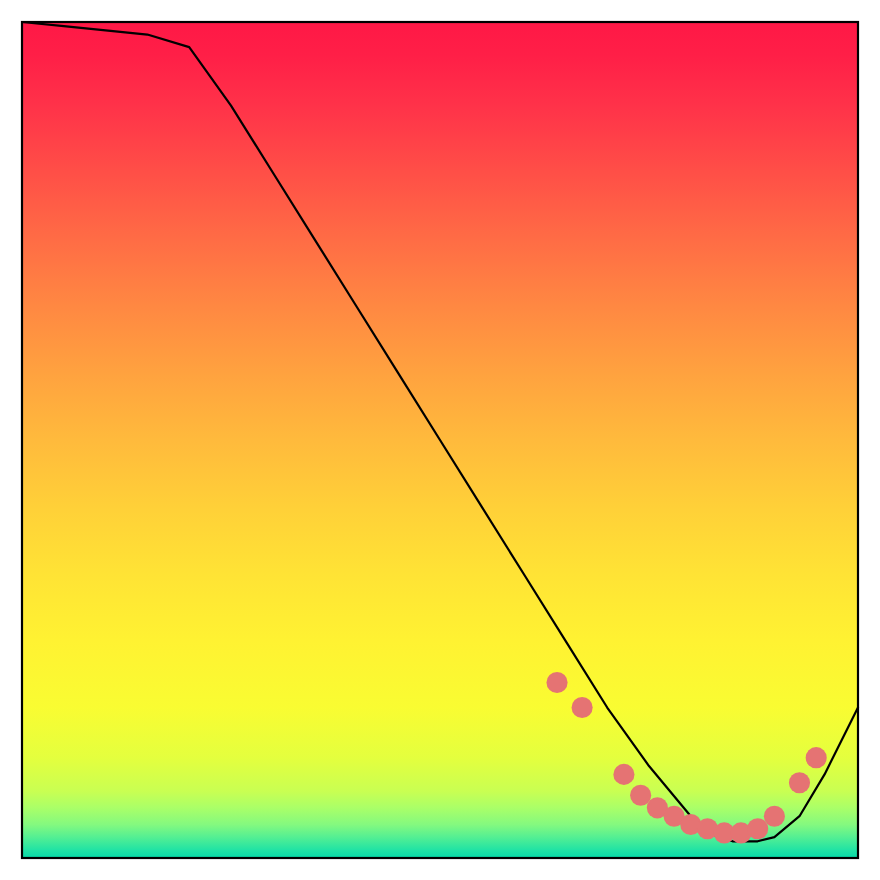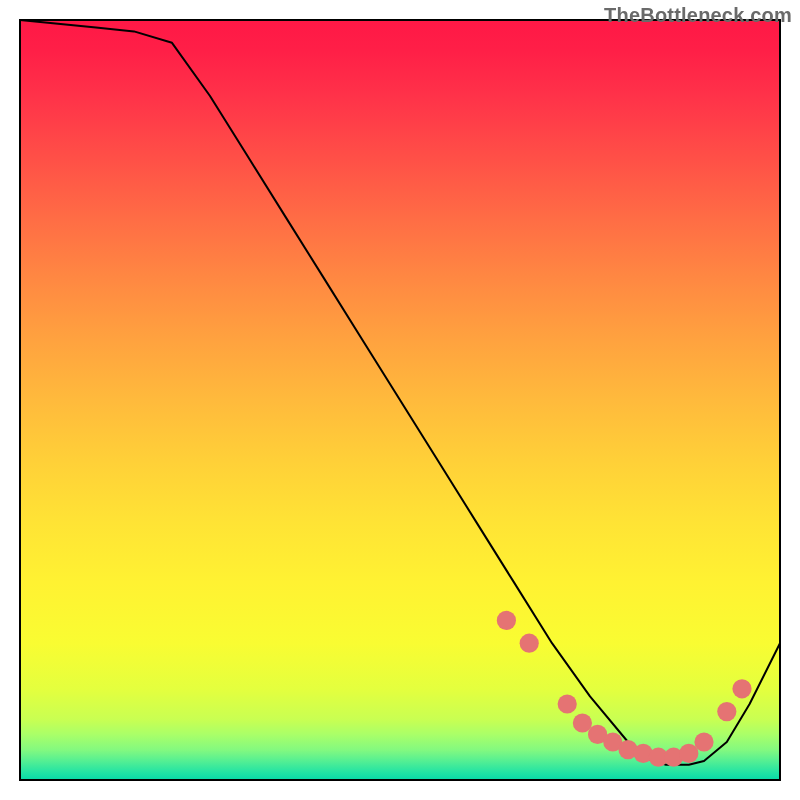--- a/index.html
+++ b/index.html
@@ -72,14 +72,13 @@
         <circle cx="628.00" cy="749.60" r="9.60" fill="#e57373"></circle>
         <circle cx="643.20" cy="753.40" r="9.60" fill="#e57373"></circle>
         <circle cx="658.40" cy="757.20" r="9.60" fill="#e57373"></circle>
         <circle cx="673.60" cy="757.20" r="9.60" fill="#e57373"></circle>
         <circle cx="688.80" cy="753.40" r="9.60" fill="#e57373"></circle>
         <circle cx="704.00" cy="742.00" r="9.60" fill="#e57373"></circle>
         <circle cx="726.80" cy="711.60" r="9.60" fill="#e57373"></circle>
         <circle cx="742.00" cy="688.80" r="9.60" fill="#e57373"></circle>
       </g>
   </svg>
-  <div class="watermark">TheBottleneck.com</div>
 </div>
 
 </body></html>

